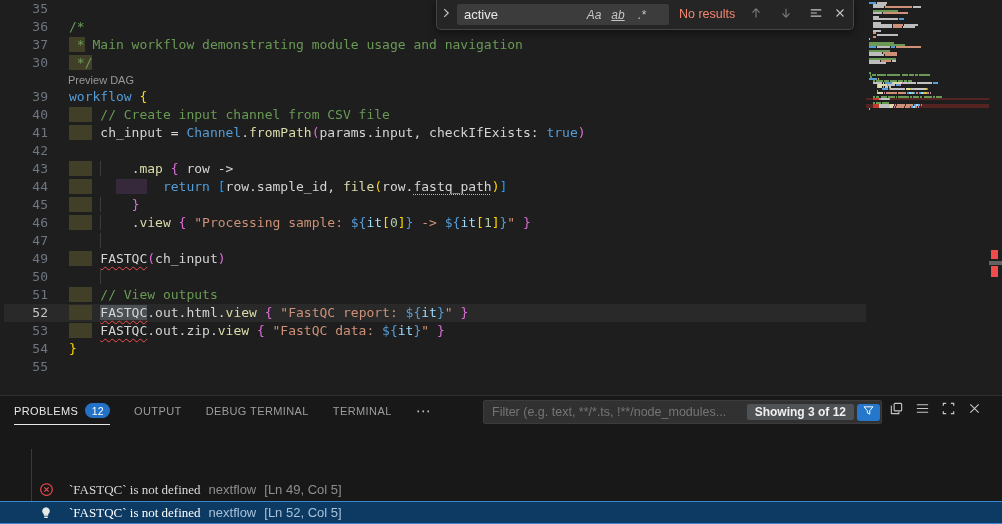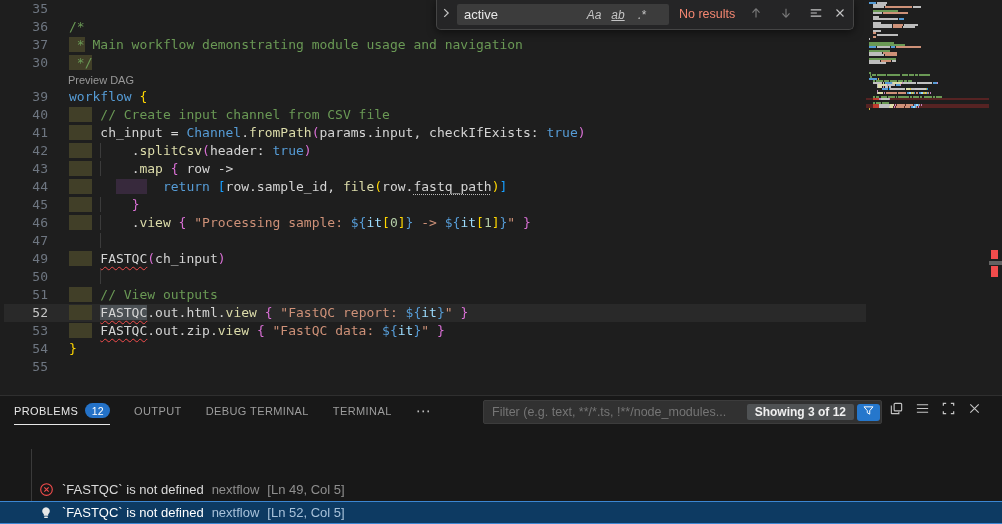--- a/index.html
+++ b/index.html
@@ -73,21 +73,21 @@
   #problems-tree{position:relative;height:99px;}
   .file-row{position:absolute;left:0;top:2px;width:1002px;height:22px;display:flex;align-items:center;cursor:pointer;}
   .tw-chevron{width:16px;height:16px;margin-left:8px;display:flex;align-items:center;justify-content:center;}
   .nf-icon{width:18px;height:18px;margin-left:4px;display:flex;align-items:center;justify-content:center;}
   .file-name{margin-left:6px;font-size:13px;color:#dcdcdc;}
   .file-badge{margin-left:10px;background:#4d4d4d;color:#e5e5e5;font-size:11px;border-radius:50%;width:18px;height:18px;
               display:flex;align-items:center;justify-content:center;}
   .prob-row{position:absolute;left:0;width:1002px;height:23px;display:flex;align-items:center;cursor:pointer;box-sizing:border-box;}
   .prob-row.selected{background:#0d3a62;box-shadow:inset 0 1px 0 #3c86d1,inset 0 -1px 0 #3c86d1;}
   .prob-icon{width:16px;height:16px;margin-left:38px;flex:0 0 16px;display:flex;align-items:center;justify-content:center;}
-  .prob-msg{margin-left:8px;font-size:13px;color:#dadada;white-space:pre;}
+  .prob-msg{margin-left:15px;font-size:13px;color:#dadada;white-space:pre;font-family:Liberation Serif, serif;}
   .prob-row.selected .prob-msg{color:#ffffff;}
   .prob-src{margin-left:8px;font-size:13px;color:#8f8f8f;}
   .prob-loc{margin-left:8px;font-size:13px;color:#8f8f8f;}
   .prob-row.selected .prob-src,.prob-row.selected .prob-loc{color:#a8c2da;}
   .tree-guide{position:absolute;left:31px;top:24px;width:1px;height:96px;background:#3a3a3a;}
 </style>
 </head>
 <body>
 
 <div id="app">
@@ -95,21 +95,21 @@
   <div id="editor">
     <div id="lines">
         <div class="line"><span class="ln">35</span><span class="lc"></span></div>
         <div class="line"><span class="ln">36</span><span class="lc"><span class="com">/*</span></span></div>
         <div class="line"><span class="ln">37</span><span class="lc"><span class="com ihl"> *</span><span class="com"> Main workflow demonstrating module usage and navigation</span></span></div>
         <div class="line"><span class="ln">30</span><span class="lc"><span class="com ihl"> */</span></span></div>
         <div class="line lens-row"><span class="lens">Preview DAG</span></div>
         <div class="line"><span class="ln">39</span><span class="lc"><span class="kw">workflow</span><span class="pln"> </span><span class="b1">{</span></span></div>
         <div class="line"><span class="ln">40</span><span class="lc"><span class="ihl">   </span><span class="pln"> </span><span class="com">// Create input channel from CSV file</span></span></div>
         <div class="line"><span class="ln">41</span><span class="lc"><span class="ihl">   </span><span class="pln"> </span><span class="pln">ch_input = </span><span class="kw">Channel</span><span class="pln">.</span><span class="fn">fromPath</span><span class="b2">(</span><span class="pln">params.input, checkIfExists: </span><span class="kw">true</span><span class="b2">)</span></span></div>
-        <div class="line"><span class="ln">42</span><span class="lc"><span class="ihl">   </span><span class="pln"> </span><span class="gd"> </span><span class="pln">   </span><span class="pln">.</span><span class="fn">splitCsv</span><span class="b2">(</span><span class="pln">header: </span><span class="kw">true</span><span class="b2">)</span></span></div>
+        <div class="line"><span class="ln">42</span></div>
         <div class="line"><span class="ln">43</span><span class="lc"><span class="ihl">   </span><span class="pln"> </span><span class="gd"> </span><span class="pln">   </span><span class="pln">.</span><span class="fn">map</span><span class="pln"> </span><span class="b2">{</span><span class="pln"> row -&gt;</span></span></div>
         <div class="line"><span class="ln">44</span><span class="lc"><span class="ihl">   </span><span class="pln">   </span><span class="ihl2">    </span><span class="pln">  </span><span class="kw">return</span><span class="pln"> </span><span class="b3">[</span><span class="pln">row.sample_id, </span><span class="fn">file</span><span class="b1">(</span><span class="pln">row.</span><span class="hint">fastq_path</span><span class="b1">)</span><span class="b3">]</span></span></div>
         <div class="line"><span class="ln">45</span><span class="lc"><span class="ihl">   </span><span class="pln"> </span><span class="gd"> </span><span class="pln">   </span><span class="b2">}</span></span></div>
         <div class="line"><span class="ln">46</span><span class="lc"><span class="ihl">   </span><span class="pln"> </span><span class="gd"> </span><span class="pln">   </span><span class="pln">.</span><span class="fn">view</span><span class="pln"> </span><span class="b2">{</span><span class="pln"> </span><span class="str">"Processing sample: </span><span class="kw">${</span><span class="var">it</span><span class="b1">[</span><span class="num">0</span><span class="b1">]</span><span class="kw">}</span><span class="str"> -&gt; </span><span class="kw">${</span><span class="var">it</span><span class="b1">[</span><span class="num">1</span><span class="b1">]</span><span class="kw">}</span><span class="str">"</span><span class="pln"> </span><span class="b2">}</span></span></div>
         <div class="line"><span class="ln">47</span><span class="lc"><span class="pln">    </span><span class="gd"> </span></span></div>
         <div class="line"><span class="ln">49</span><span class="lc"><span class="ihl">   </span><span class="pln"> </span><span class="err">FASTQC</span><span class="b2">(</span><span class="pln">ch_input</span><span class="b2">)</span></span></div>
         <div class="line"><span class="ln">50</span><span class="lc"><span class="pln">    </span><span class="gd"> </span></span></div>
         <div class="line"><span class="ln">51</span><span class="lc"><span class="ihl">   </span><span class="pln"> </span><span class="com">// View outputs</span></span></div>
         <div class="line current"><span class="ln">52</span><span class="lc"><span class="ihl">   </span><span class="pln"> </span><span class="errw">FASTQC</span><span class="pln">.out.html.</span><span class="fn">view</span><span class="pln"> </span><span class="b2">{</span><span class="pln"> </span><span class="str">"FastQC report: </span><span class="kw">${</span><span class="var">it</span><span class="kw">}</span><span class="str">"</span><span class="pln"> </span><span class="b2">}</span></span></div>
         <div class="line"><span class="ln">53</span><span class="lc"><span class="ihl">   </span><span class="pln"> </span><span class="err">FASTQC</span><span class="pln">.out.zip.</span><span class="fn">view</span><span class="pln"> </span><span class="b2">{</span><span class="pln"> </span><span class="str">"FastQC data: </span><span class="kw">${</span><span class="var">it</span><span class="kw">}</span><span class="str">"</span><span class="pln"> </span><span class="b2">}</span></span></div>

